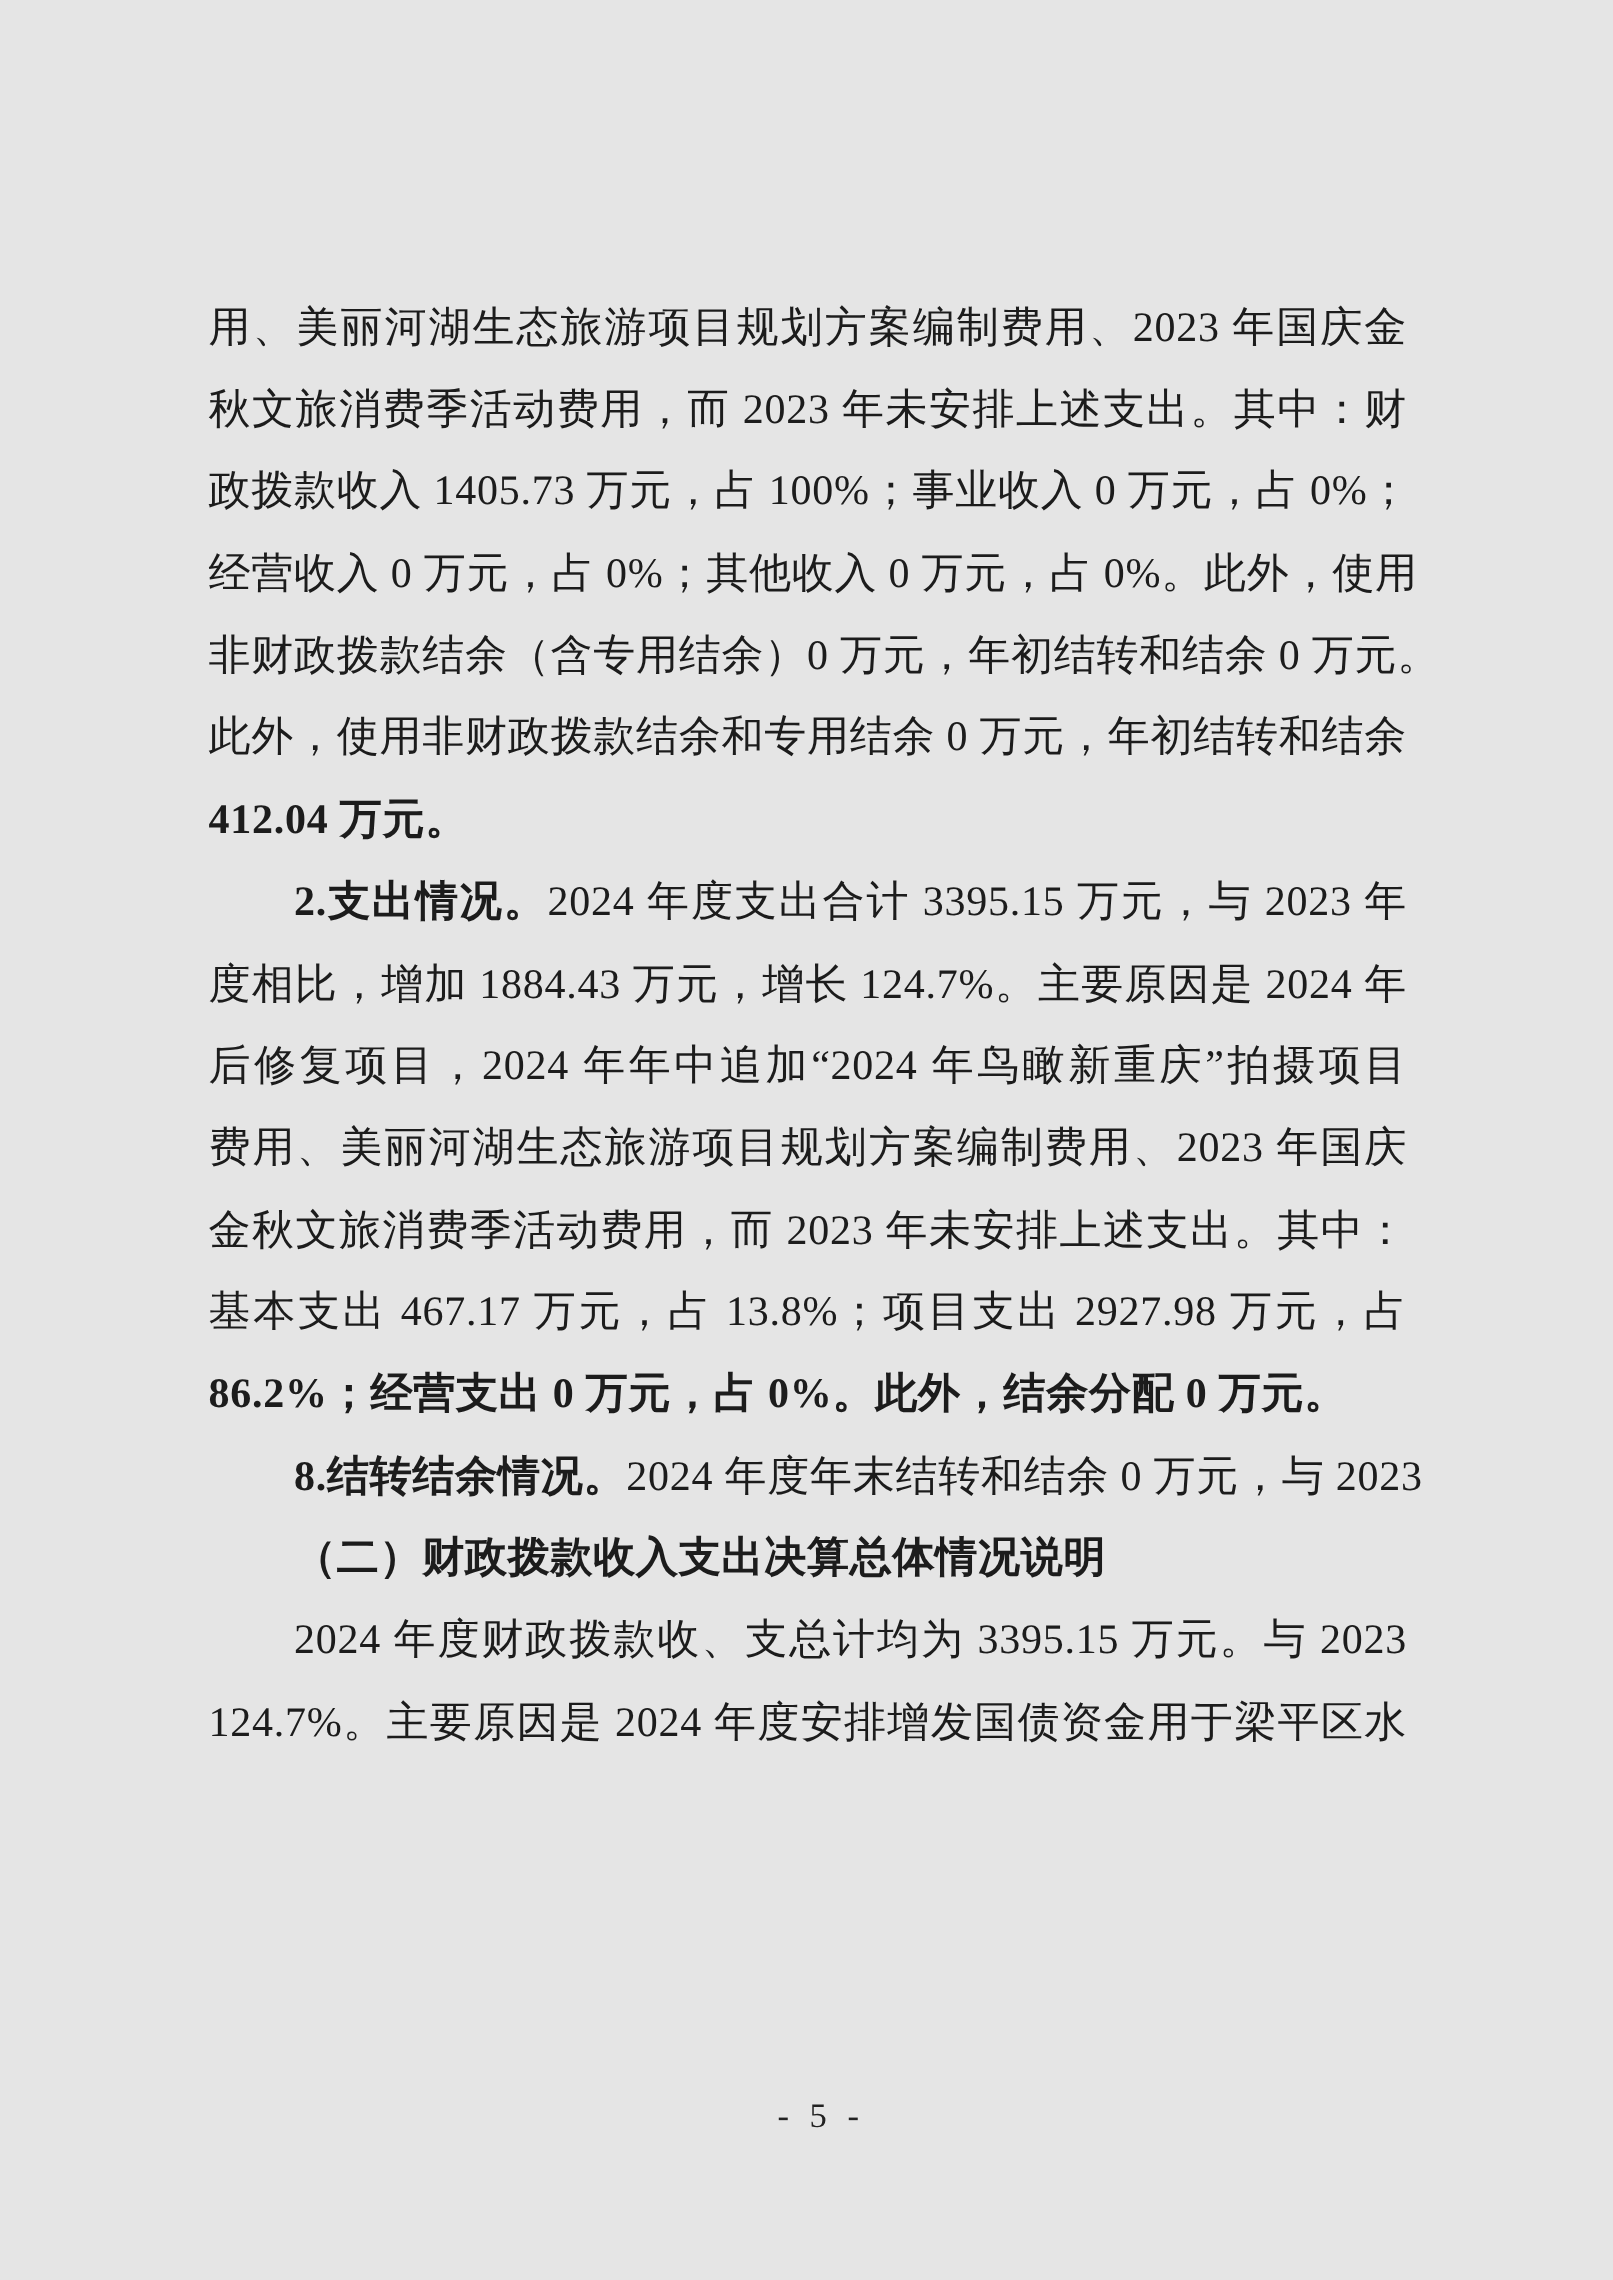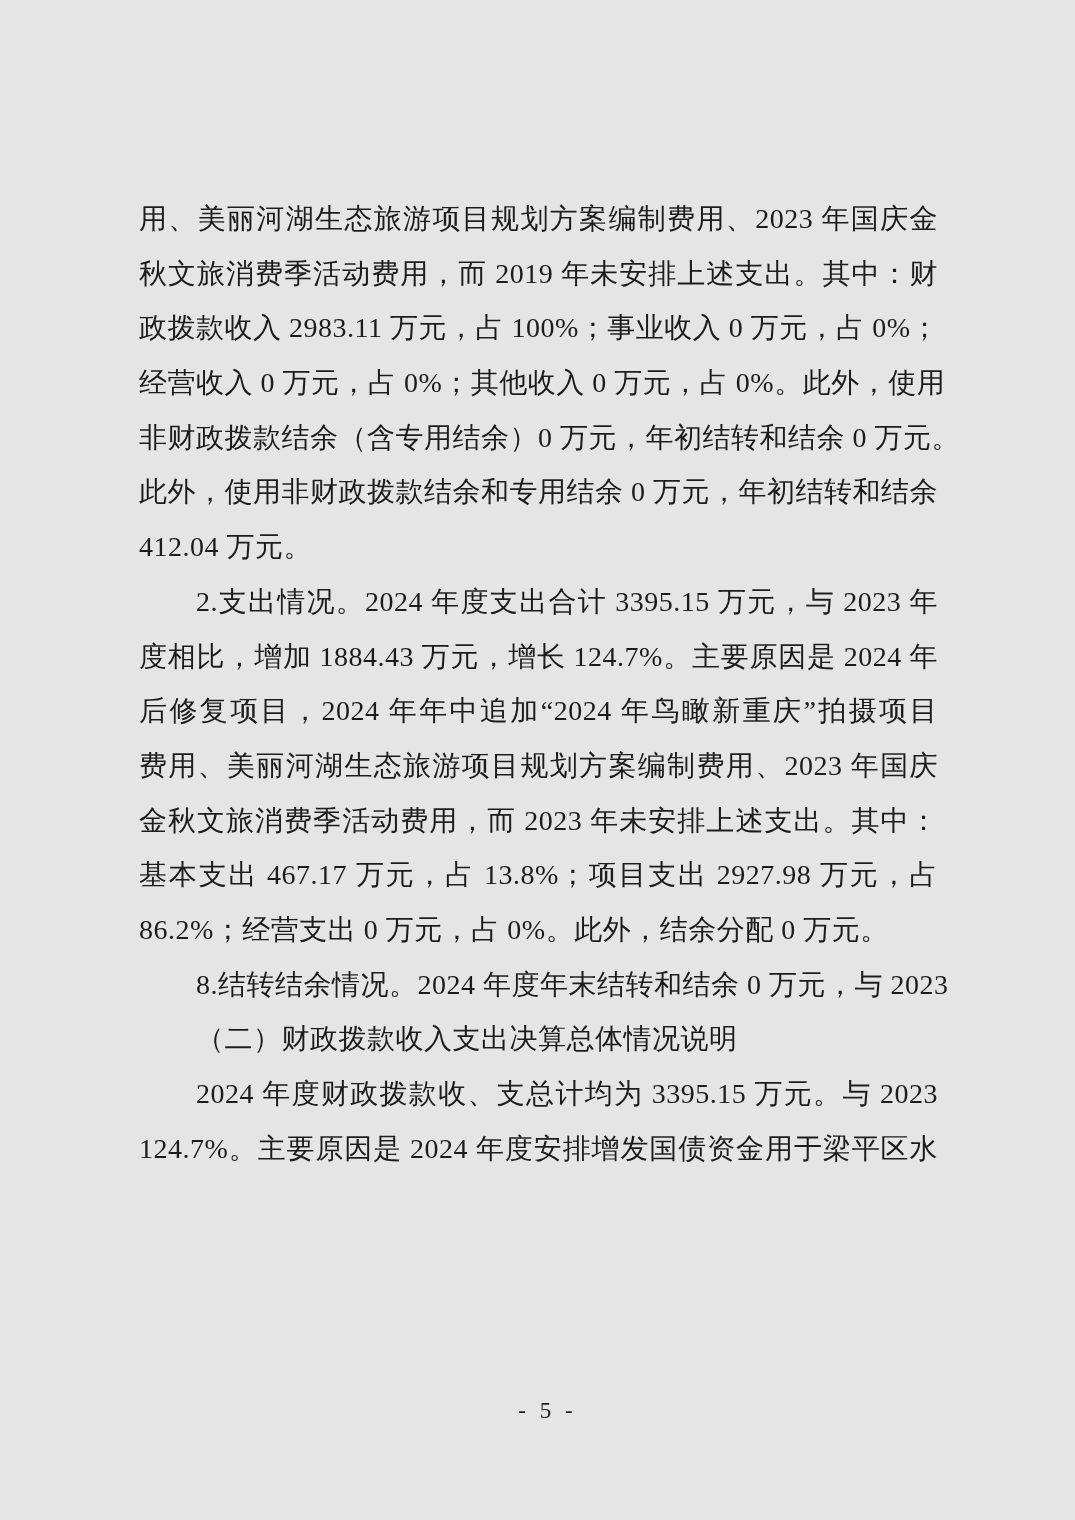--- a/index.html
+++ b/index.html
@@ -29,48 +29,49 @@
     line-height: 54.7px;
     text-align: justify;
     text-align-last: justify;
     text-justify: inter-character;
     white-space: nowrap;
     letter-spacing: 0.5px;
   }
   .line.no-justify {
     text-align: right;
     text-align-last: left;
+    font-weight: bold;
   }
   .line.indent {
     text-indent: 57px;
   }
   .line .bold {
-    font-weight: normal;
+    font-weight: bold;
   }
   .footer {
     position: absolute;
     left: 0;
     right: 0;
     top: 1396px;
     height: 30px;
     line-height: 30px;
     text-align: center;
     font-size: 23px;
     letter-spacing: 4px;
     color: #222222;
   }
 </style>
 </head>
 <body>
 
 <div class="page">
   <div class="text-block" id="text-block">
       <div class="line"><span>用、美丽河湖生态旅游项目规划方案编制费用、2023 年国庆金</span></div>
-      <div class="line"><span>秋文旅消费季活动费用，而 2019 年未安排上述支出。其中：财</span></div>
-      <div class="line"><span>政拨款收入 2983.11 万元，占 100%；事业收入 0 万元，占 0%；</span></div>
+      <div class="line"><span>秋文旅消费季活动费用，而 2023 年未安排上述支出。其中：财</span></div>
+      <div class="line"><span>政拨款收入 1405.73 万元，占 100%；事业收入 0 万元，占 0%；</span></div>
       <div class="line"><span>经营收入 0 万元，占 0%；其他收入 0 万元，占 0%。此外，使用</span></div>
       <div class="line"><span>非财政拨款结余（含专用结余）0 万元，年初结转和结余 0 万元。</span></div>
       <div class="line"><span>此外，使用非财政拨款结余和专用结余 0 万元，年初结转和结余</span></div>
       <div class="line no-justify"><span>412.04 万元。</span></div>
       <div class="line indent"><span class="bold">2.支出情况。</span><span>2024 年度支出合计 3395.15 万元，与 2023 年</span></div>
       <div class="line"><span>度相比，增加 1884.43 万元，增长 124.7%。主要原因是 2024 年</span></div>
       <div class="line"><span>后修复项目，2024 年年中追加“2024 年鸟瞰新重庆”拍摄项目</span></div>
       <div class="line"><span>费用、美丽河湖生态旅游项目规划方案编制费用、2023 年国庆</span></div>
       <div class="line"><span>金秋文旅消费季活动费用，而 2023 年未安排上述支出。其中：</span></div>
       <div class="line"><span>基本支出 467.17 万元，占 13.8%；项目支出 2927.98 万元，占</span></div>

